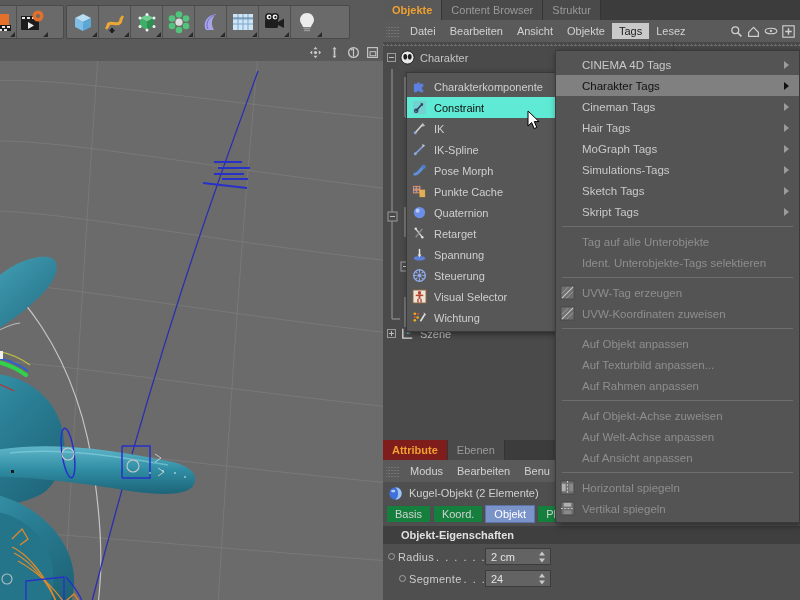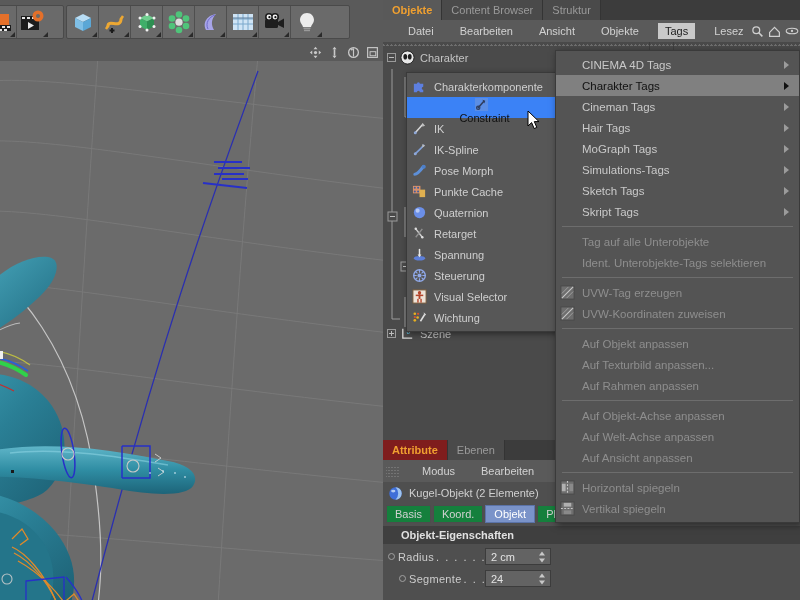--- a/index.html
+++ b/index.html
@@ -80,21 +80,21 @@
   }
   .om-grip {
     width:14px; height:12px; margin-left:3px; margin-right:3px;
     background-image:
       linear-gradient(45deg,#8a8a8a 25%,transparent 25%),
       linear-gradient(-45deg,#8a8a8a 25%,transparent 25%);
     background-size:3px 3px;
     opacity:.55;
   }
   .om-menu {
-    padding:2px 7px; font-size:11px; color:#d2d2d2;margin-left:12px;
+    padding:2px 7px; font-size:11px; color:#d2d2d2;
   }
   .om-menu.active { background:#c9c9c9; color:#202020; }
   .om-icons { margin-left:auto; display:flex; align-items:center; gap:4px; padding-right:5px; }
 
   .om-body {
     position:absolute; left:0; top:42px; width:417px; height:398px;
     background:#4a4a4a;
   }
   .om-hatch {
     position:absolute; left:0; top:0; width:417px; height:5px;
@@ -137,21 +137,21 @@
     background:#575757;
     border:1px solid #3a3a3a;
     box-shadow:2px 2px 6px rgba(0,0,0,.45);
     padding:3px 0;
     z-index:40;
   }
   .sm-item {
     height:21px; display:flex; align-items:center;
     padding-left:5px; font-size:11px; color:#cfcfcf;
   }
-  .sm-item.hl { background:#3b82f6; color:#101010;flex-direction:column; }
+  .sm-item.hl { background:#5eead4; color:#101010; }
   .sm-ico { width:15px; height:15px; margin-right:7px; flex:0 0 auto; }
 
   
   .tagsmenu {
     position:absolute; left:555px; top:50px; width:245px;
     background:#545454;
     border:1px solid #3a3a3a;
     box-shadow:2px 2px 7px rgba(0,0,0,.5);
     z-index:50;
     padding:3px 0 3px 0;
@@ -791,21 +791,21 @@
     <div class="tm-item dim">
       <span>Auf Texturbild anpassen...</span>
     </div>
     <div class="tm-item dim">
       <span>Auf Rahmen anpassen</span>
     </div>
 
     <div class="tm-sep"></div>
 
     <div class="tm-item dim">
-      <span>Auf Objekt-Achse anpassen</span>
+      <span>Auf Objekt-Achse zuweisen</span>
     </div>
     <div class="tm-item dim">
       <span>Auf Welt-Achse anpassen</span>
     </div>
     <div class="tm-item dim">
       <span>Auf Ansicht anpassen</span>
     </div>
 
     <div class="tm-sep"></div>
 

